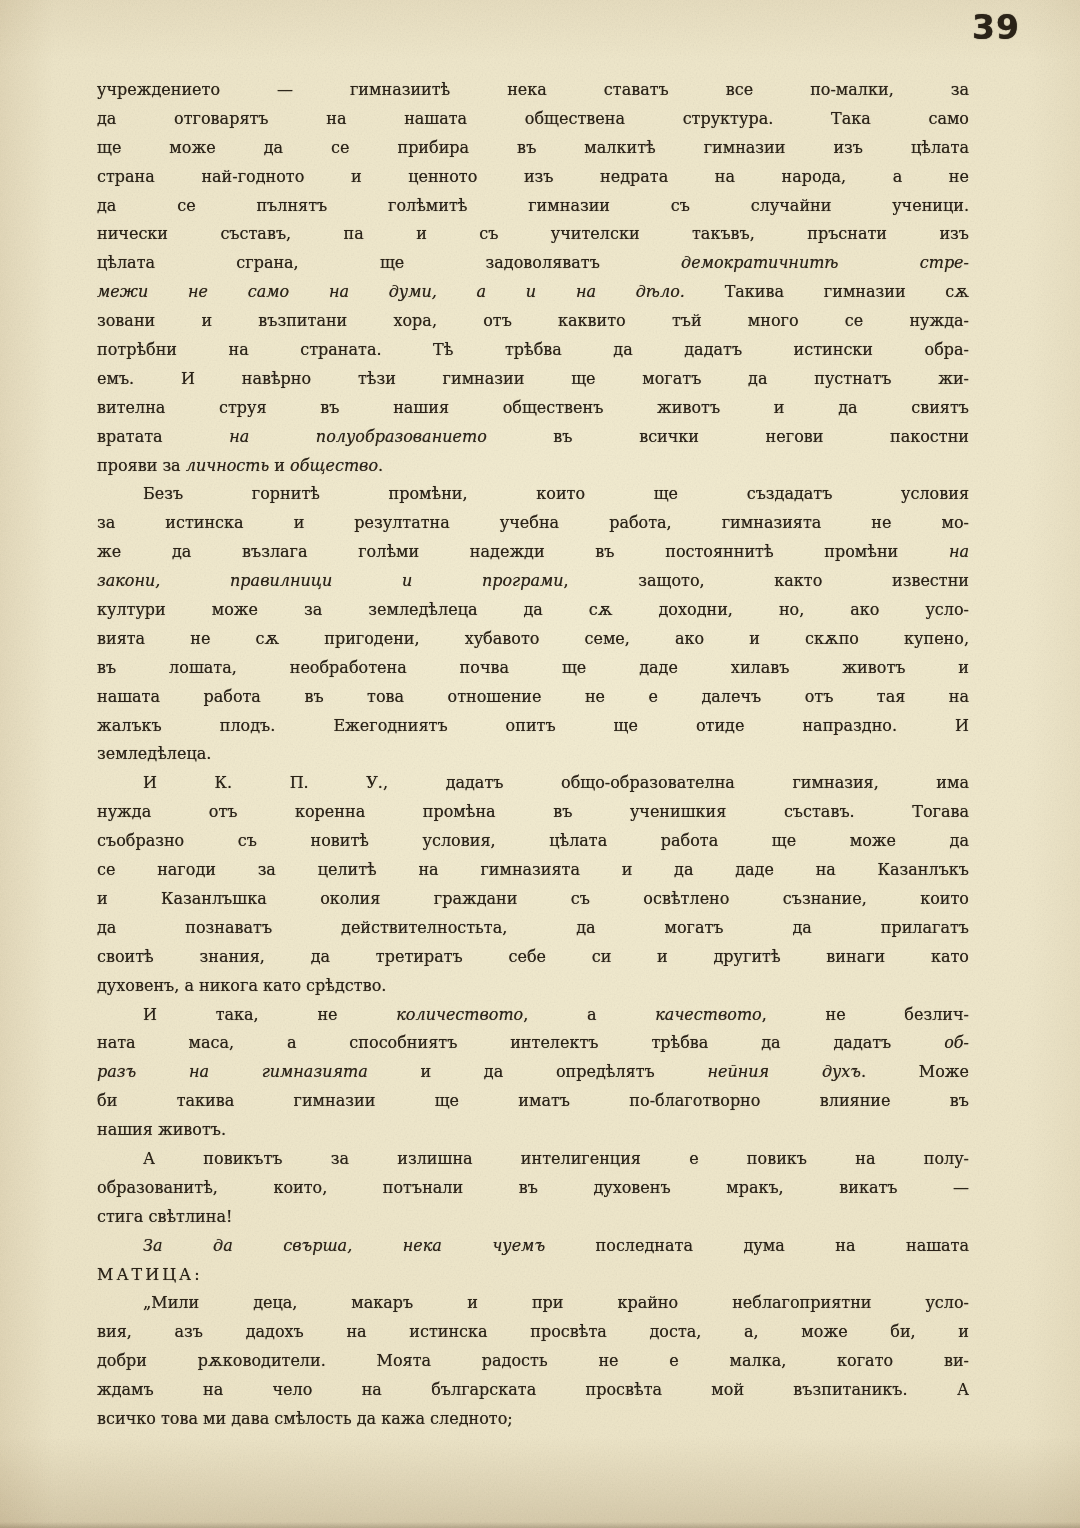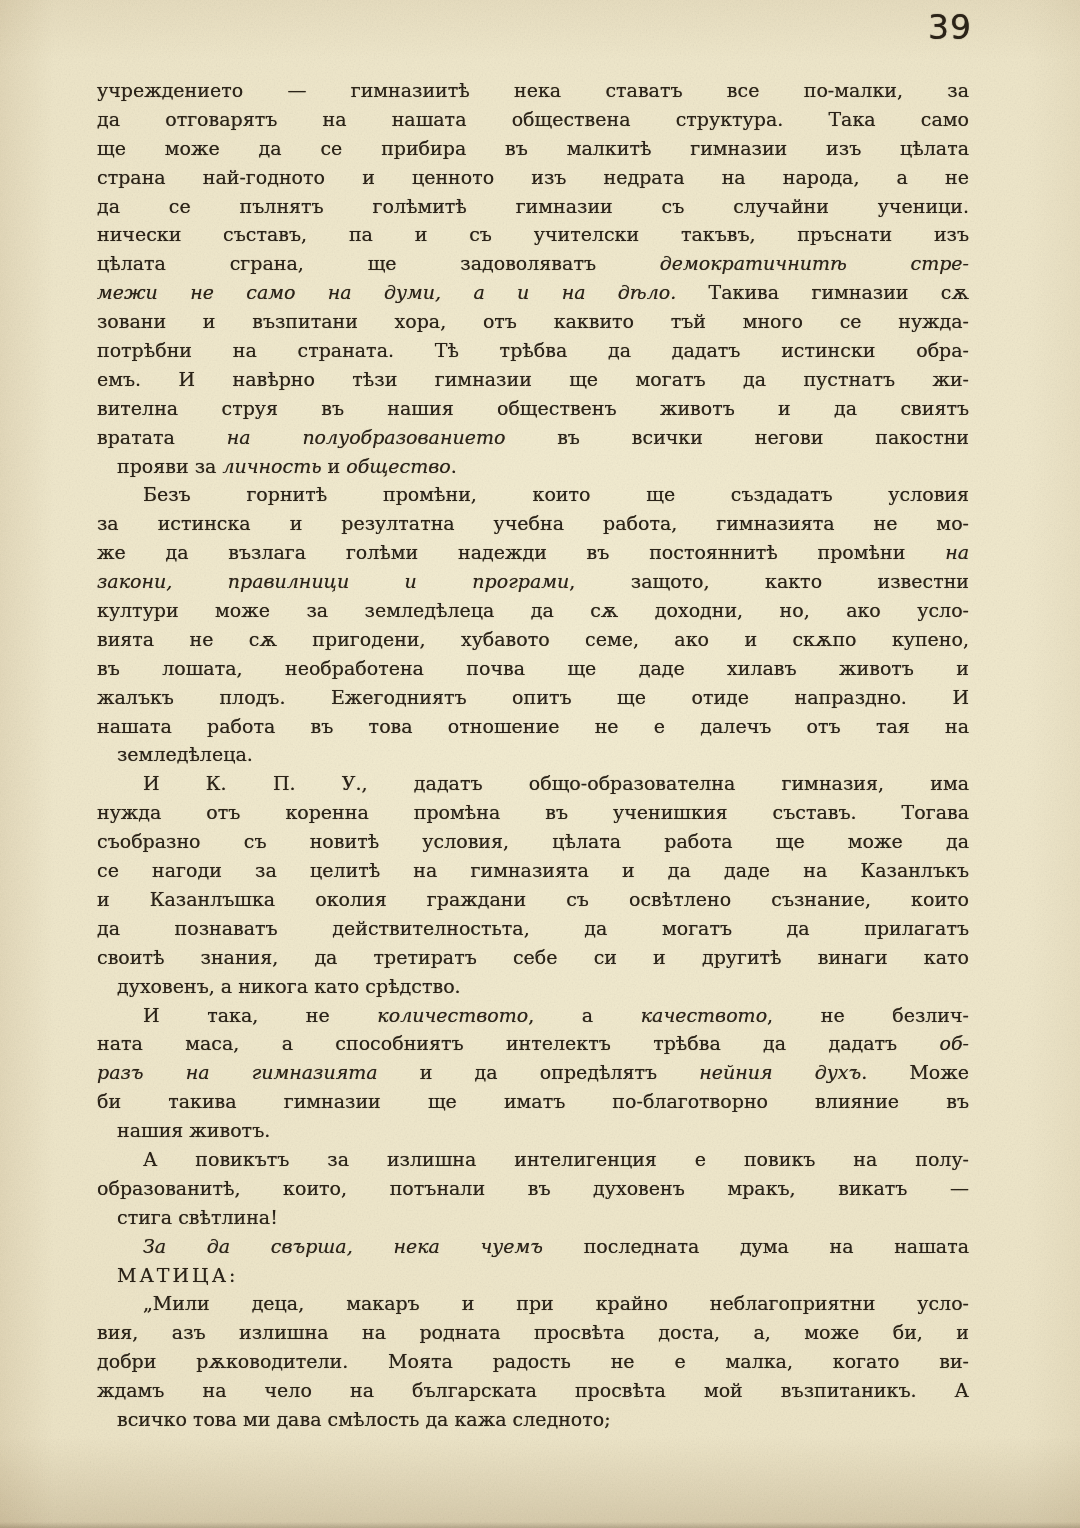--- a/index.html
+++ b/index.html
@@ -17,35 +17,35 @@
     position:absolute;inset:0;pointer-events:none;
     background:
       radial-gradient(ellipse 150% 110% at 52% 42%, rgba(255,255,250,0.10), rgba(150,118,66,0.10) 88%),
       linear-gradient(to right, rgba(135,103,58,0.12), rgba(0,0,0,0) 5%, rgba(0,0,0,0) 95%, rgba(135,103,58,0.07)),
       linear-gradient(to bottom, rgba(135,103,58,0.08), rgba(0,0,0,0) 4%, rgba(0,0,0,0) 94%, rgba(112,82,42,0.18) 99.6%, rgba(80,58,30,0.38));
   }
   .grain{
     position:absolute;inset:0;mix-blend-mode:multiply;opacity:.13;pointer-events:none;
   }
   .page-number{
-    position:absolute;left:928px;top:8px;width:70px;
+    position:absolute;left:972px;top:8px;width:70px;
     font-family:"DejaVu Sans","Liberation Sans",sans-serif;
-    font-weight:normal;font-size:33px;letter-spacing:1px;
+    font-weight:bold;font-size:33px;letter-spacing:1px;
     text-shadow:0 0 1px rgba(43,35,24,.8);
   }
   .text-block{
     position:absolute;left:97px;top:76px;width:872px;
   }
   .line{
-    height:28.9px;line-height:28.9px;font-size:19px;
+    height:28.9px;line-height:28.9px;font-size:16px;
     text-align:justify;text-align-last:justify;
     white-space:normal;
     text-shadow:0 0 .7px rgba(43,35,24,.65);
   }
-  .line.last{text-align-last:left;margin-left:20px;}
+  .line.last{text-align-last:left;}
   .line.indent{padding-left:46px;}
   .line .it{font-style:italic;}
   .line.caps{letter-spacing:3px;}
 </style>
 </head>
 <body>
 
 <div class="page">
   <div class="shade"></div>
 
@@ -66,43 +66,43 @@
       <div class="line"><span>вителна струя въ нашия общественъ животъ и да свиятъ</span></div>
       <div class="line"><span>вратата </span><span class="it">на полуобразованието</span><span> въ всички негови пакостни</span></div>
       <div class="line last"><span>прояви за </span><span class="it">личность</span><span> и </span><span class="it">общество</span><span>.</span></div>
       <div class="line indent"><span>Безъ горнитѣ промѣни, които ще създадатъ условия</span></div>
       <div class="line"><span>за истинска и резултатна учебна работа, гимназията не мо-</span></div>
       <div class="line"><span>же да възлага голѣми надежди въ постояннитѣ промѣни </span><span class="it">на</span></div>
       <div class="line"><span class="it">закони, правилници и програми</span><span>, защото, както известни</span></div>
       <div class="line"><span>култури може за земледѣлеца да сѫ доходни, но, ако усло-</span></div>
       <div class="line"><span>вията не сѫ пригодени, хубавото семе, ако и скѫпо купено,</span></div>
       <div class="line"><span>въ лошата, необработена почва ще даде хилавъ животъ и</span></div>
+      <div class="line"><span>нашата работа въ това отношение не е далечъ отъ тая на</span></div>
       <div class="line"><span>жалъкъ плодъ. Ежегодниятъ опитъ ще отиде напраздно. И</span></div>
-      <div class="line"><span>нашата работа въ това отношение не е далечъ отъ тая на</span></div>
       <div class="line last"><span>земледѣлеца.</span></div>
       <div class="line indent"><span>И К. П. У., дадатъ общо-образователна гимназия, има</span></div>
       <div class="line"><span>нужда отъ коренна промѣна въ ученишкия съставъ. Тогава</span></div>
       <div class="line"><span>съобразно съ новитѣ условия, цѣлата работа ще може да</span></div>
       <div class="line"><span>се нагоди за целитѣ на гимназията и да даде на Казанлъкъ</span></div>
       <div class="line"><span>и Казанлъшка околия граждани съ освѣтлено съзнание, които</span></div>
       <div class="line"><span>да познаватъ действителностьта, да могатъ да прилагатъ</span></div>
       <div class="line"><span>своитѣ знания, да третиратъ себе си и другитѣ винаги като</span></div>
       <div class="line last"><span>духовенъ, а никога като срѣдство.</span></div>
       <div class="line indent"><span>И така, не </span><span class="it">количеството</span><span>, а </span><span class="it">качеството</span><span>, не безлич-</span></div>
       <div class="line"><span>ната маса, а способниятъ интелектъ трѣбва да дадатъ </span><span class="it">об-</span></div>
       <div class="line"><span class="it">разъ на гимназията</span><span> и да опредѣлятъ </span><span class="it">нейния духъ</span><span>. Може</span></div>
       <div class="line"><span>би такива гимназии ще иматъ по-благотворно влияние въ</span></div>
       <div class="line last"><span>нашия животъ.</span></div>
       <div class="line indent"><span>А повикътъ за излишна интелигенция е повикъ на полу-</span></div>
       <div class="line"><span>образованитѣ, които, потънали въ духовенъ мракъ, викатъ —</span></div>
       <div class="line last"><span>стига свѣтлина!</span></div>
       <div class="line indent"><span class="it">За да свърша, нека чуемъ</span><span> последната дума на нашата</span></div>
       <div class="line last caps"><span>МАТИЦА:</span></div>
       <div class="line indent"><span>„Мили деца, макаръ и при крайно неблагоприятни усло-</span></div>
-      <div class="line"><span>вия, азъ излишна на родната просвѣта доста, а, може би, и</span></div>
+      <div class="line"><span>вия, азъ дадохъ на истинска просвѣта доста, а, може би, и</span></div>
       <div class="line"><span>добри рѫководители. Моята радость не е малка, когато ви-</span></div>
       <div class="line"><span>ждамъ на чело на българската просвѣта мой възпитаникъ. А</span></div>
       <div class="line last"><span>всичко това ми дава смѣлость да кажа следното;</span></div>
     </div>
 
   <svg class="grain" width="1080" height="1528" xmlns="http://www.w3.org/2000/svg">
     <filter id="grain-f">
       <feTurbulence type="fractalNoise" baseFrequency="0.62" numOctaves="2" stitchTiles="stitch"></feTurbulence>
       <feColorMatrix type="saturate" values="0"></feColorMatrix>
     </filter>

